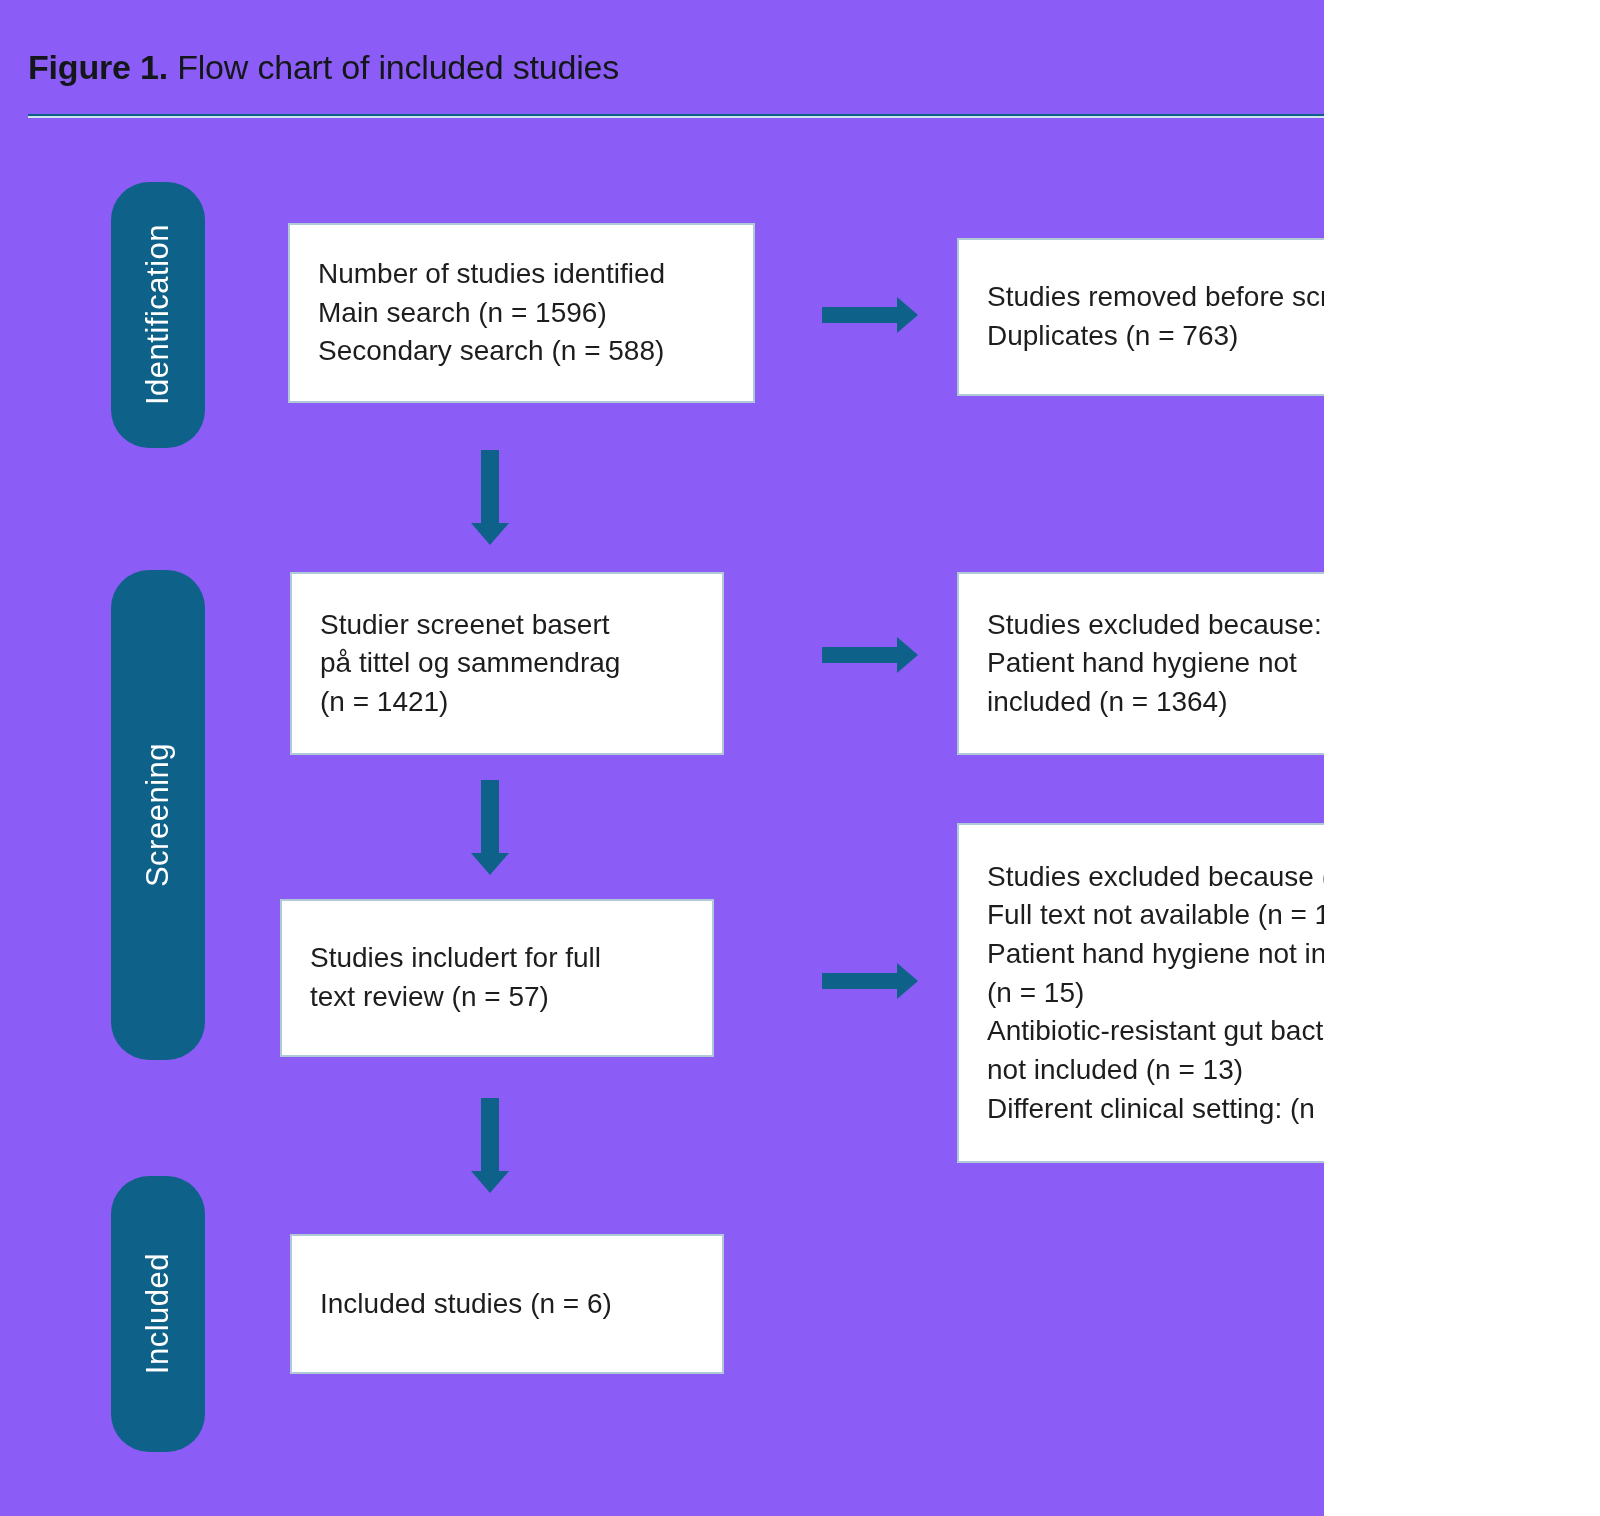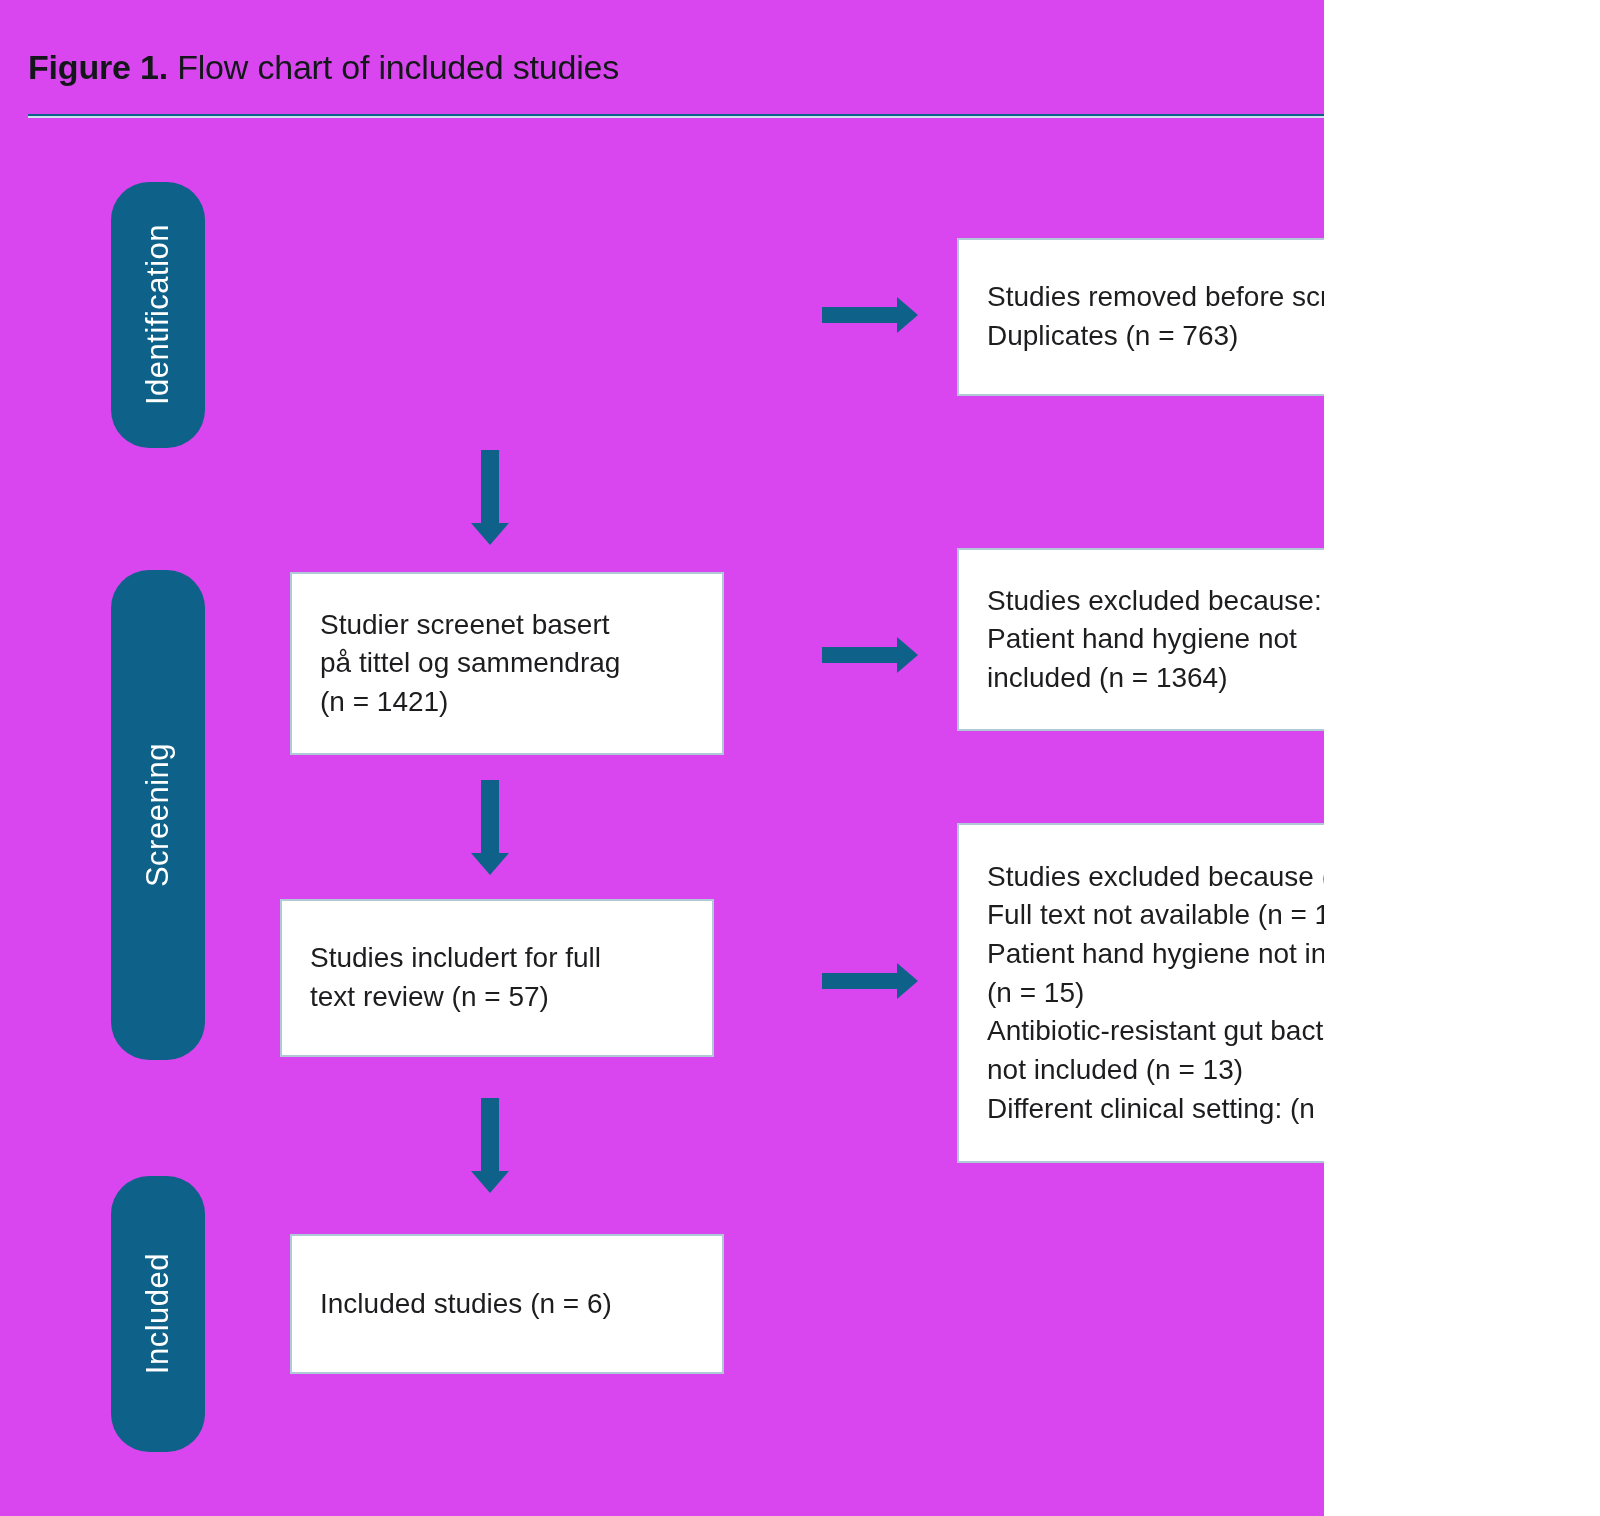--- a/index.html
+++ b/index.html
@@ -7,21 +7,21 @@
     --box-border:#b0c9d6;
     --text:#1d1d1f;
   }
   *{box-sizing:border-box;}
   html,body{margin:0;padding:0;background:#ffffff;}
   body{font-family:"Liberation Sans","DejaVu Sans",sans-serif;color:var(--text);}
   .canvas{
     position:relative;
     width:1324px;
     height:1516px;
-    background:#d946ef;
+    background:#8b5cf6;
     overflow:hidden;
   }
   .fig-title{
     position:absolute;
     left:28px; top:48px;
     font-size:34px;
     color:#14171a;
     letter-spacing:-0.2px;
     white-space:nowrap;
   }
@@ -65,21 +65,21 @@
     padding-left:28px;
     padding-right:10px;
     font-size:28px;
     line-height:1.38;
     white-space:pre-line;
     color:var(--text);
   }
   .box-identified{left:288px;top:223px;width:467px;height:180px;}
   .box-removed{left:957px;top:238px;width:558px;height:158px;}
   .box-screened{left:290px;top:572px;width:434px;height:183px;}
-  .box-excluded-screening{left:957px;top:548px;width:558px;height:183px;}
+  .box-excluded-screening{left:957px;top:572px;width:558px;height:183px;}
   .box-fulltext{left:280px;top:899px;width:434px;height:158px;}
   .box-excluded-fulltext{left:957px;top:823px;width:558px;height:340px;}
   .box-included{left:290px;top:1234px;width:434px;height:140px;}
   .arrow{position:absolute;color:var(--accent-teal);line-height:0;}
   .arrow svg{display:block;}
   .arrow-down-1{left:471px;top:450px;}
   .arrow-down-2{left:471px;top:780px;}
   .arrow-down-3{left:471px;top:1098px;}
   .arrow-right-1{left:822px;top:297px;}
   .arrow-right-2{left:822px;top:637px;}
@@ -98,20 +98,25 @@
   <div class="stage-pill pill-identification">
     <span class="vtext">Identification</span>
   </div>
   <div class="stage-pill pill-screening">
     <span class="vtext">Screening</span>
   </div>
   <div class="stage-pill pill-included">
     <span class="vtext">Included</span>
   </div>
 
+  <div class="flow-box box-identified">
+    <div class="box-text">Number of studies identified
+Main search (n = 1596)
+Secondary search (n = 588)</div>
+  </div>
   <div class="flow-box box-removed">
     <div class="box-text">Studies removed before screening:
 Duplicates (n = 763)</div>
   </div>
   <div class="flow-box box-screened">
     <div class="box-text">Studier screenet basert
 på tittel og sammendrag
 (n = 1421)</div>
   </div>
   <div class="flow-box box-excluded-screening">

